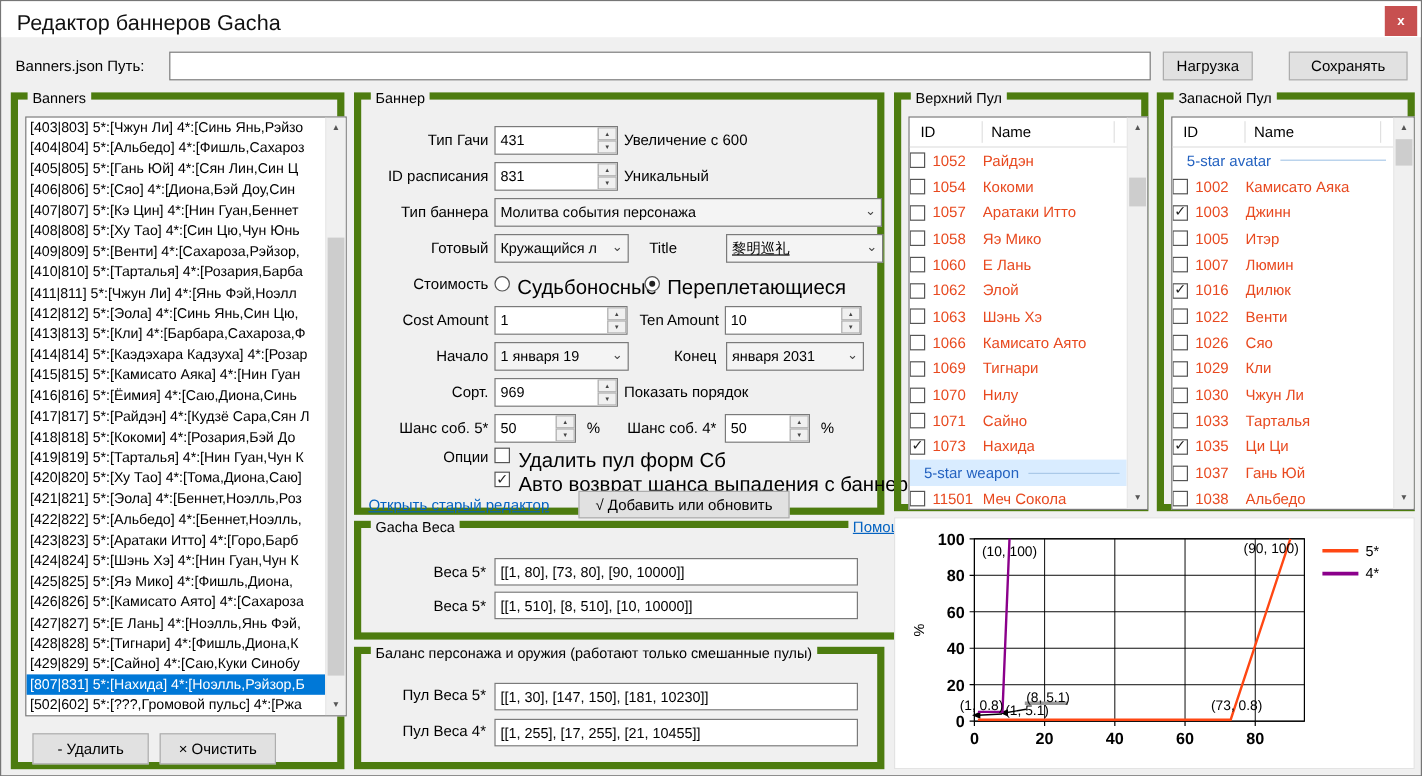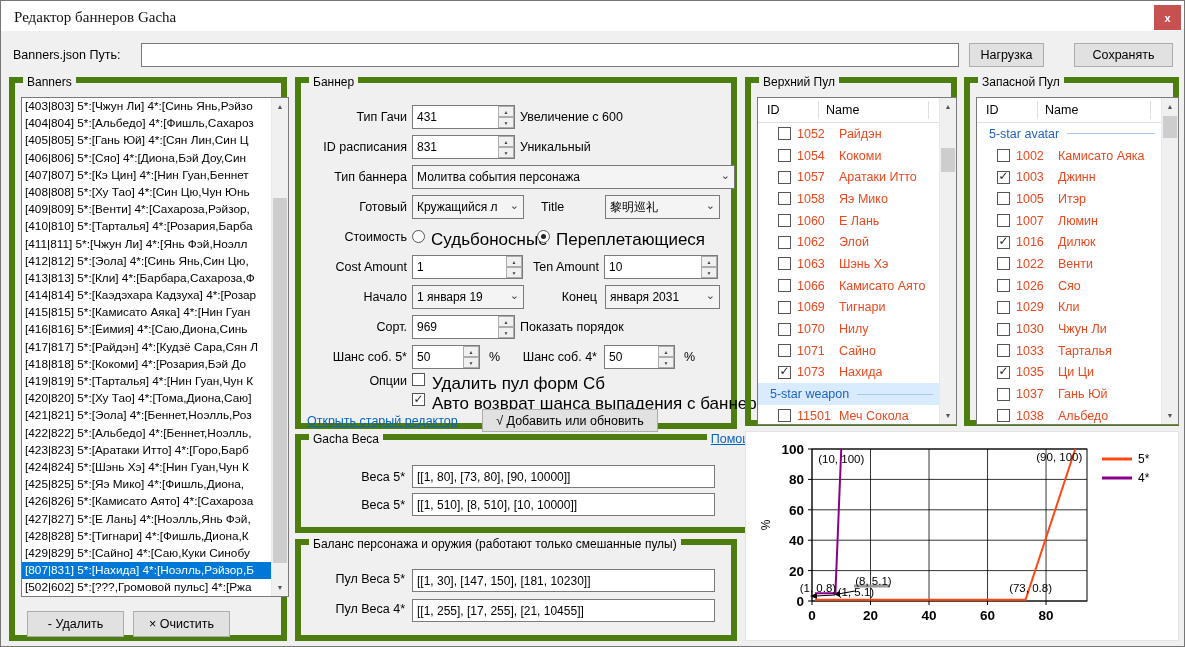--- a/index.html
+++ b/index.html
@@ -1,21 +1,21 @@
 <!DOCTYPE html>
 <html><head>
 <meta charset="utf-8">
 <style>
   * { margin:0; padding:0; box-sizing:border-box; }
   body { font-family:"Liberation Sans","DejaVu Sans",sans-serif; background:#d0d0d0; }
   .window { position:relative; width:1185px; height:647px; background:#f0f0f0; border:1px solid #767676; overflow:hidden; }
 
   
   .titlebar { position:absolute; left:0; top:0; width:100%; height:30px; background:#ffffff; }
-  .titlebar .title { position:absolute; left:13px; top:8px; font-size:15px; color:#111;font-family:Liberation Serif, serif; }
+  .titlebar .title { position:absolute; left:13px; top:8px; font-size:18px; color:#111; }
   .close-btn { position:absolute; right:3px; top:4px; width:27px; height:25px; background:#c75050; color:#fff;
                font-size:11px; font-weight:bold; display:flex; align-items:center; justify-content:center; cursor:default; }
 
   
   .path-label { position:absolute; left:12px; top:47px; font-size:12.5px; }
   .path-input { position:absolute; left:140px; top:42px; width:818px; height:24px; background:#fff;
                 border:1px solid #7a7a7a; font-size:12px; padding:0 4px; font-family:inherit; }
   .win-btn { position:absolute; background:#e1e1e1; border:1px solid #adadad; font-size:12.5px;
              font-family:inherit; text-align:center; color:#000; cursor:default; }
   .load-btn { left:968px; top:42px; width:75px; height:24px; }
@@ -70,21 +70,21 @@
   .link { position:absolute; font-size:12.5px; color:#0563c1; text-decoration:underline; white-space:nowrap; cursor:pointer; }
   .gb-link { top:-8px; right:8px; background:#f0f0f0; padding:0 4px; left:auto; }
 
   
   .pool-table { position:absolute; left:6px; top:14px; background:#fff; border:1px solid #7a7a7a; overflow:hidden; }
   .pool-header { position:relative; height:25px; border-bottom:1px solid #e0e0e0; font-size:12.5px; }
   .ph-id { position:absolute; left:9px; top:5px; }
   .ph-name { position:absolute; left:68px; top:5px; }
   .col-sep { position:absolute; top:3px; bottom:3px; width:1px; background:#e0e0e0; }
   .pool-rows { position:absolute; left:0; right:17px; top:25px; bottom:0; overflow:hidden; }
-  .pool-row { height:21.7px; display:flex; align-items:center; padding-left:20px; }
+  .pool-row { height:21.7px; display:flex; align-items:center; padding-left:0; }
   .pool-row .wcheck { margin-right:6px; }
   .pool-id { width:42px; font-size:12.5px; color:#e8491f; flex:none; }
   .pool-name { font-size:12.5px; color:#e8491f; white-space:nowrap; overflow:hidden; }
   .pool-group { height:21.7px; display:flex; align-items:center; padding:0 6px 0 12px; font-size:12.5px; color:#2462c0; }
   .pool-group.blue-bg { background:#d9ecff; }
   .pg-line { flex:1; border-top:1px solid #aac9e8; margin-left:8px; }
 
   
   .chart-panel { position:absolute; left:744px; top:430px; width:434px; height:210px; background:#fff; border:1px solid #e3e3e3; }
 </style>
@@ -173,21 +173,21 @@
       <span>Молитва события персонажа</span>
       <span class="chev">⌄</span>
     </div>
 
     <span class="flabel" style="left:0;width:106px;top:117px;">Готовый</span>
     <div class="tb combo" style="left:111px;top:112px;width:112px;height:24px;">
       <span>Кружащийся л</span>
       <span class="chev">⌄</span>
     </div>
     <span class="fhint" style="left:240px;top:117px;">Title</span>
-    <div class="tb combo" style="left:304px;top:112px;width:115px;height:24px;">
+    <div class="tb combo" style="left:304px;top:112px;width:131px;height:24px;text-decoration:underline;">
       <span>黎明巡礼</span>
       <span class="chev">⌄</span>
     </div>
 
     <span class="flabel" style="left:0;width:106px;top:147px;">Стоимость</span>
     <span class="radio" style="left:111px;top:147px;"></span>
     <span class="rlabel" style="left:130px;top:147px;">Судьбоносные</span>
     <span class="radio checked" style="left:236px;top:147px;"></span>
     <span class="rlabel" style="left:255px;top:147px;">Переплетающиеся</span>
 

